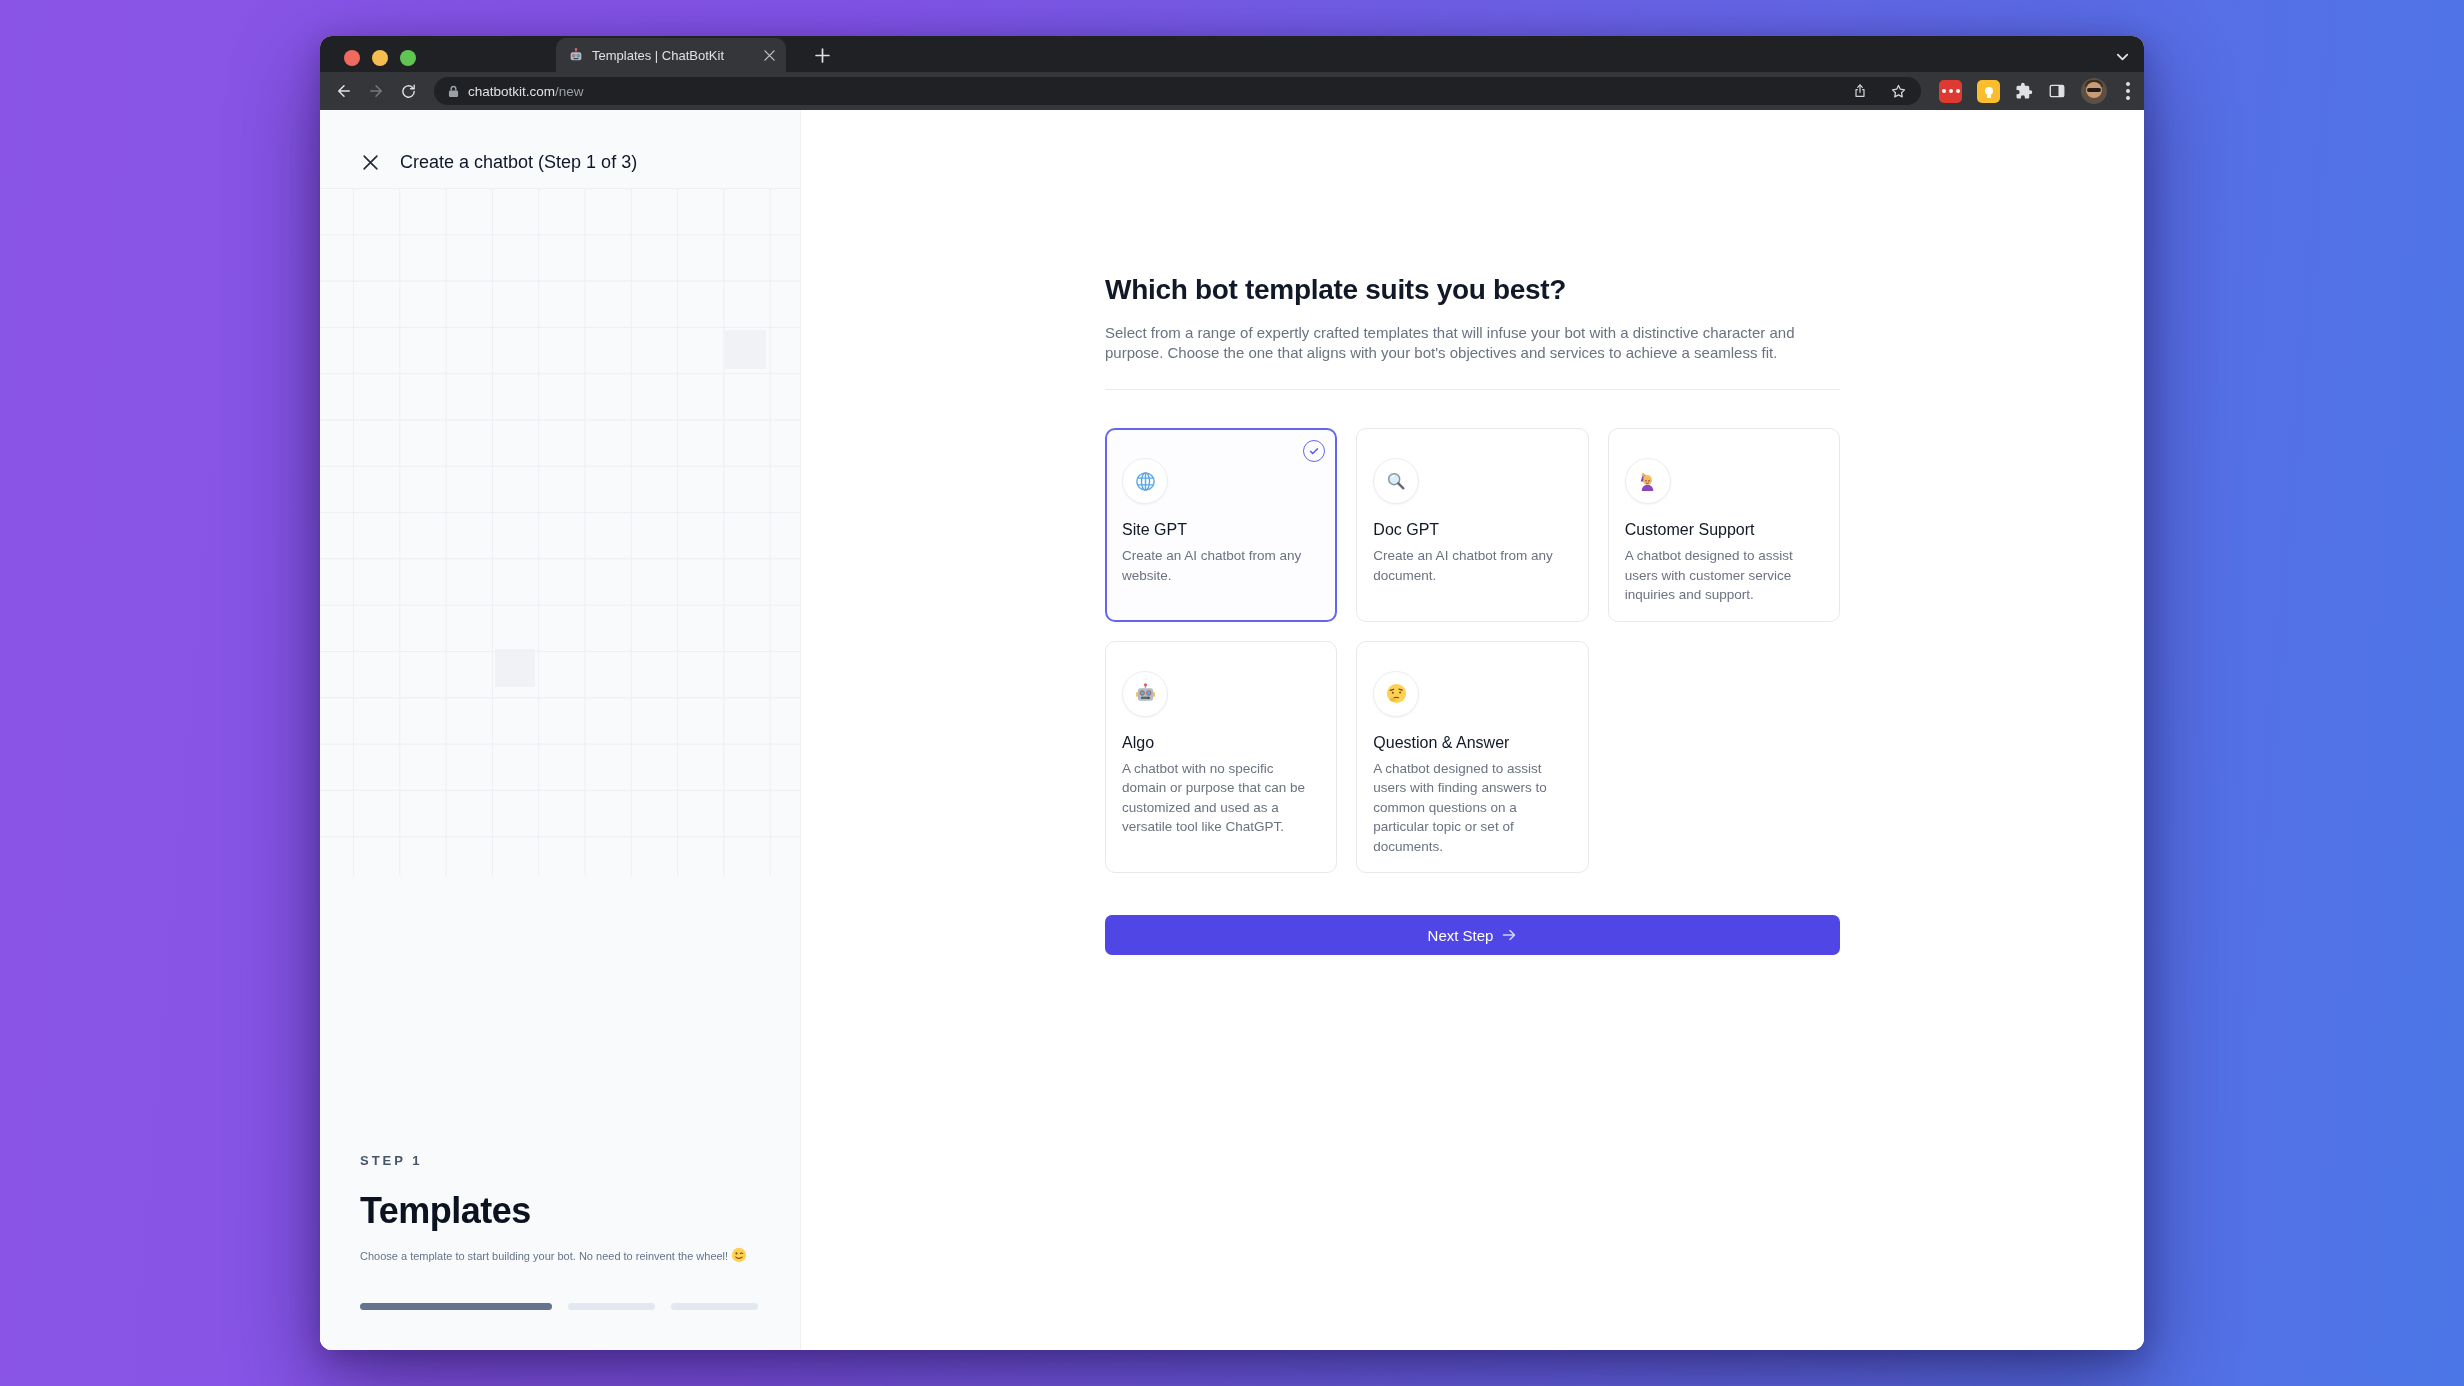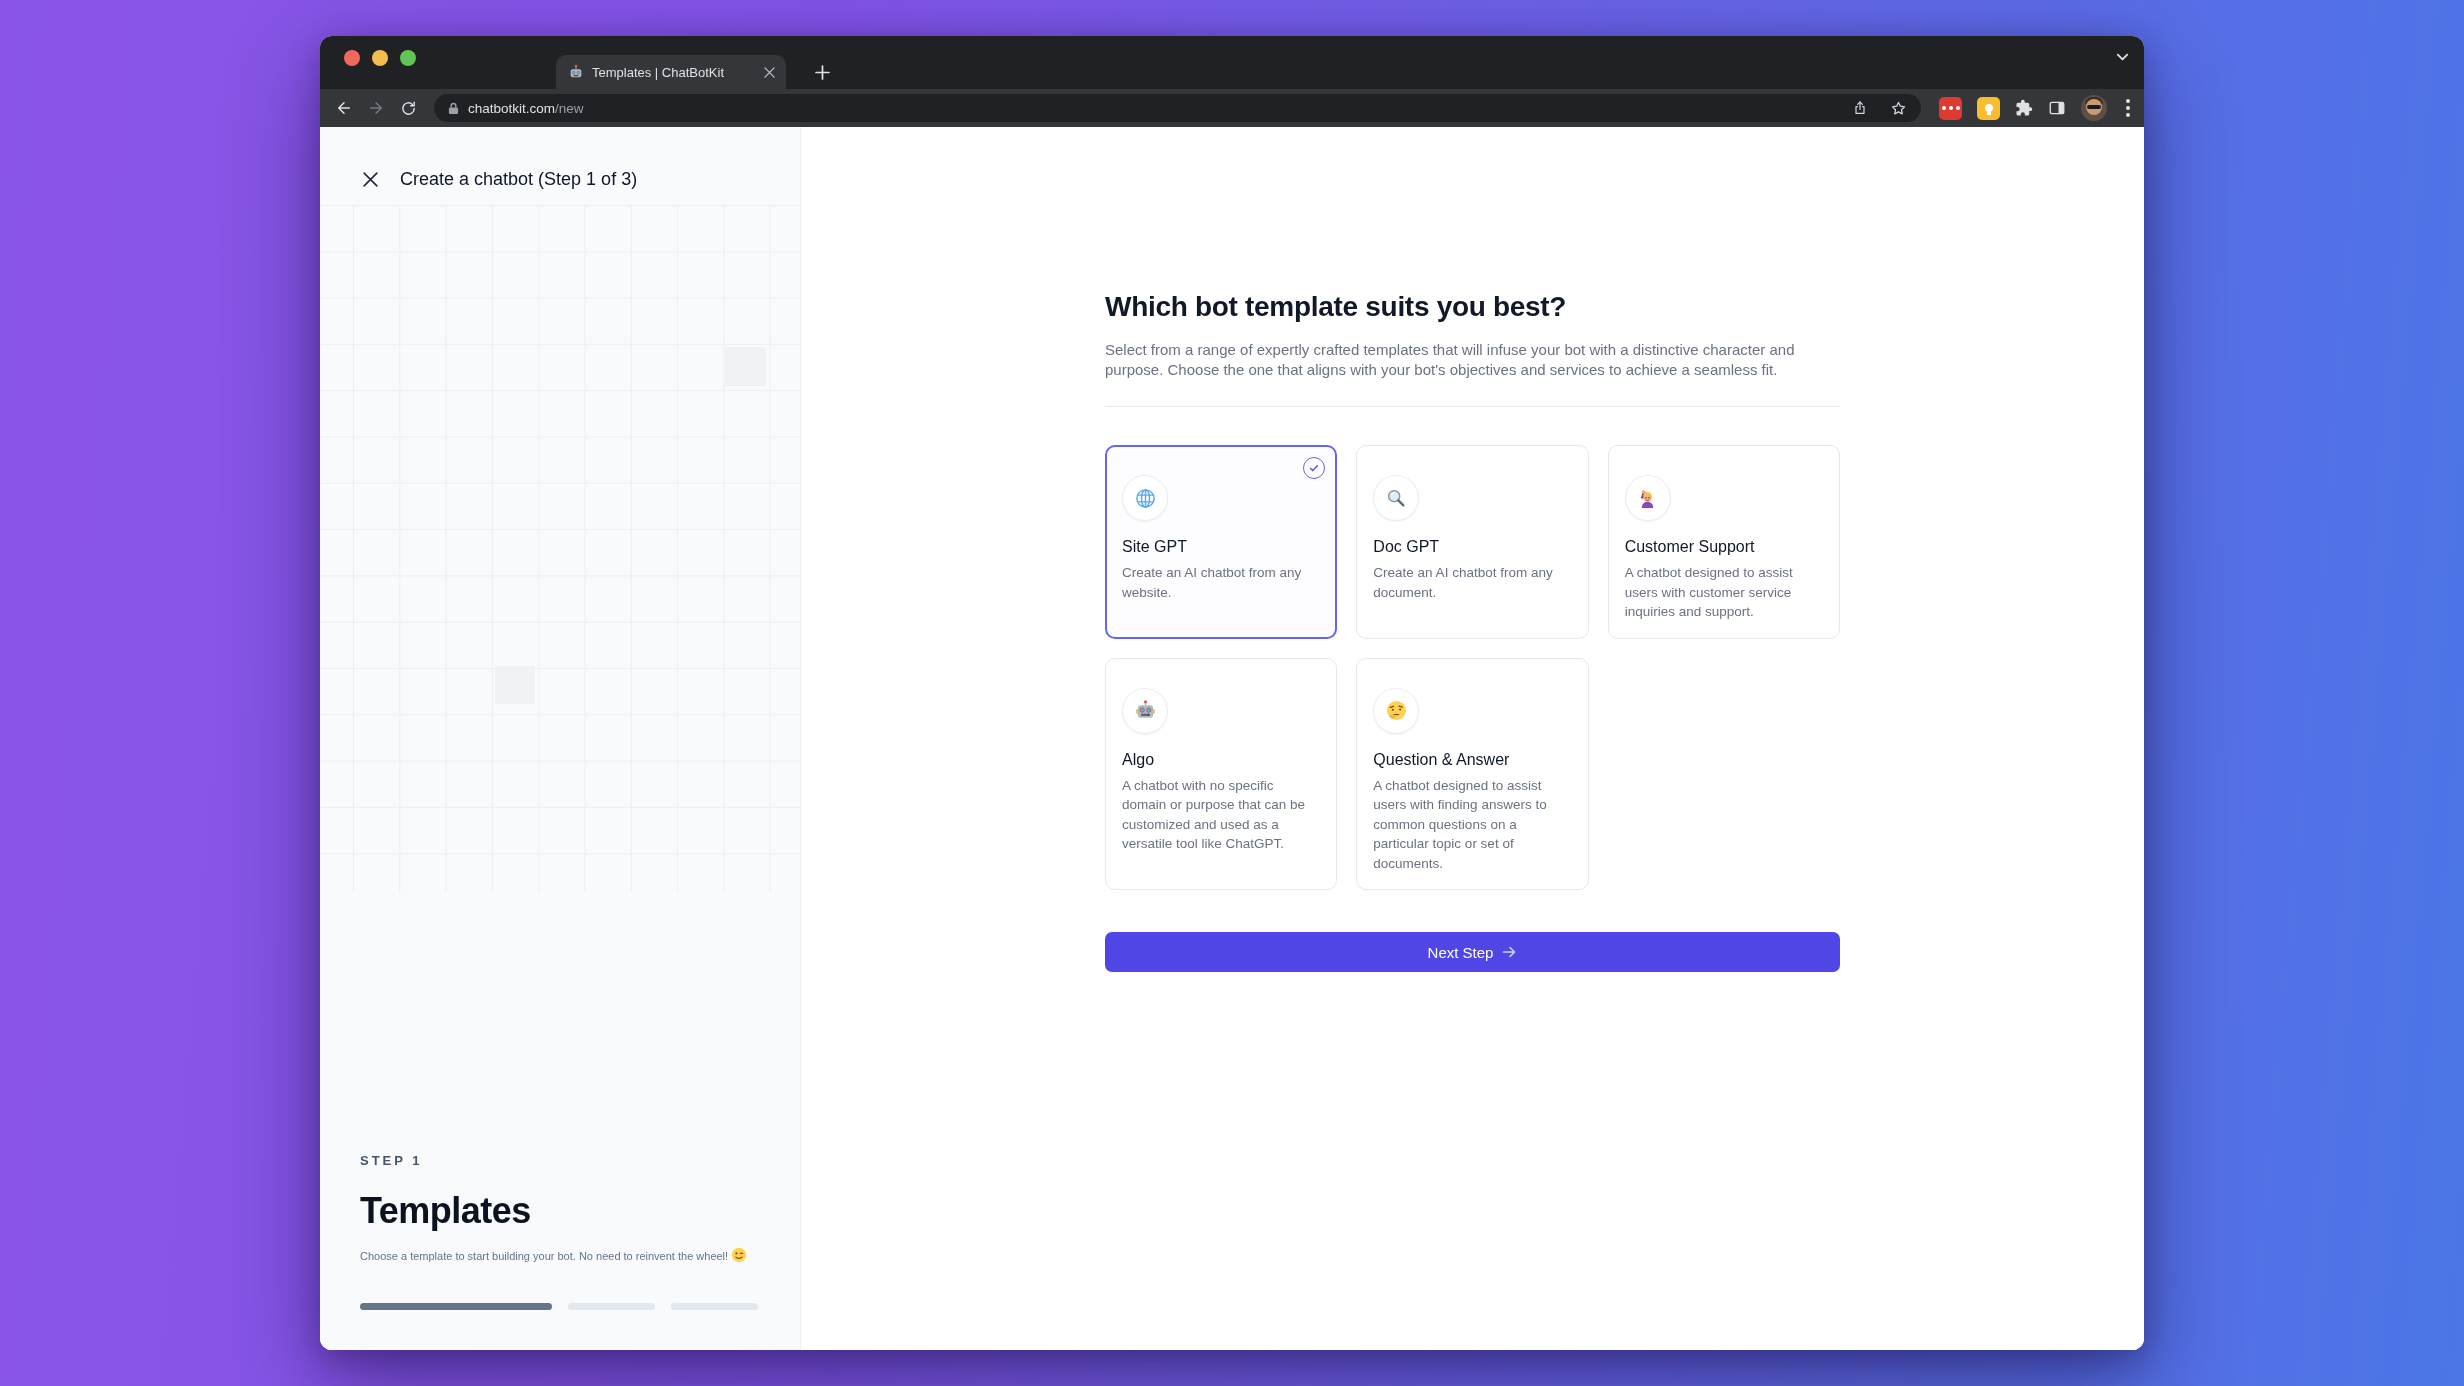--- a/index.html
+++ b/index.html
@@ -9,21 +9,21 @@
     background:linear-gradient(95deg,#8a55e6 0%,#8353e8 32%,#4b76e6 100%);
     position:relative;
   }
   .window {
     position:absolute; left:320px; top:36px; width:1824px; height:1314px;
     border-radius:12px; overflow:hidden; display:flex; flex-direction:column;
     box-shadow:0 34px 90px rgba(20,10,60,.45), 0 8px 30px rgba(20,10,60,.30);
     background:#fff;
   }
   
-  .tabstrip { height:53px; background:#202124; position:relative; flex-shrink:0; }
+  .tabstrip { height:36px; background:#202124; position:relative; flex-shrink:0; }
   .traffic { position:absolute; left:24px; top:14px; display:flex; gap:12px; }
   .light { width:16px; height:16px; border-radius:50%; }
   .light.red{background:#ee6a5f;} .light.yellow{background:#f5bd4f;} .light.green{background:#61c554;}
   .tab {
     position:absolute; left:236px; bottom:0; width:230px; height:34px;
     background:#35363a; border-radius:10px 10px 0 0;
     display:flex; align-items:center; padding:0 8px 0 12px; gap:8px;
   }
   .tab-title { flex:1; font-size:13px; color:#dfe1e5; white-space:nowrap; overflow:hidden; }
   .tab-close { width:18px; height:18px; display:flex; align-items:center; justify-content:center; color:#bdc1c6; border-radius:4px; }

